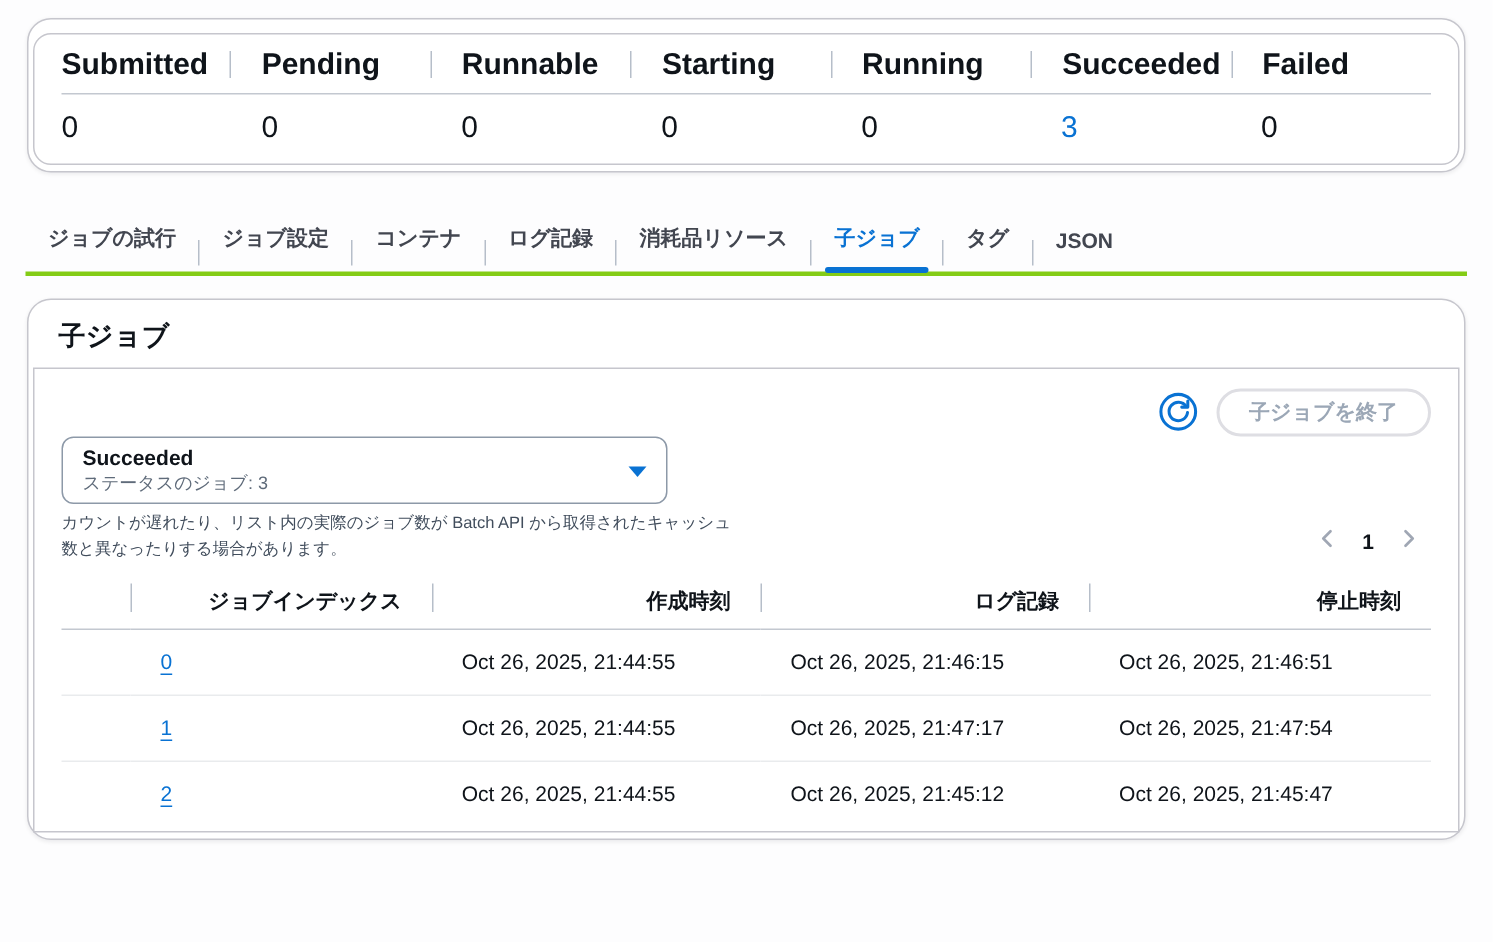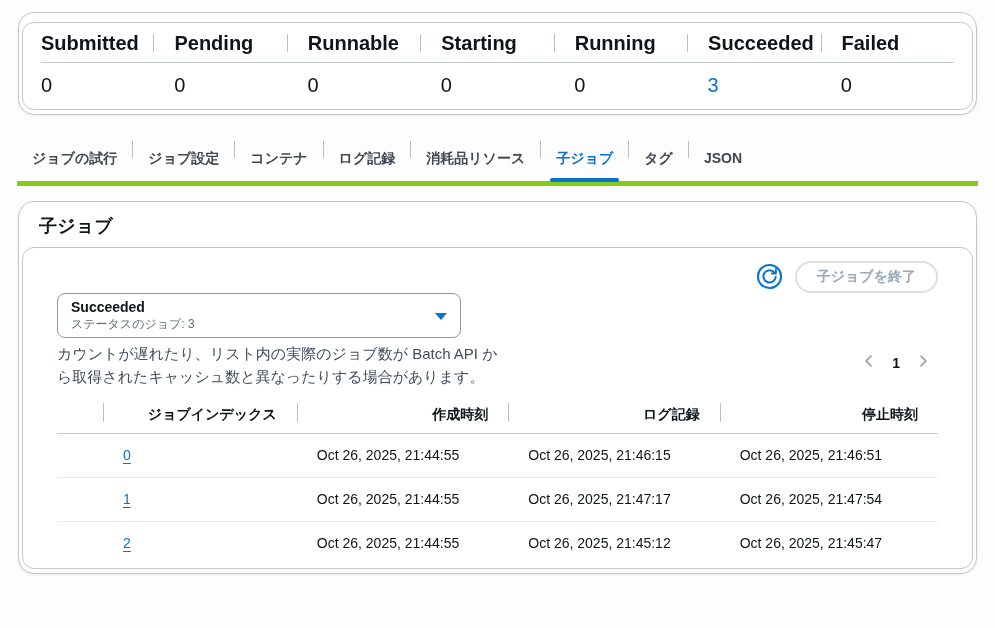--- a/index.html
+++ b/index.html
@@ -31,35 +31,35 @@
     border-bottom:1px solid #c3c8d0;
   }
   .status-value-row { display:flex; margin:0 18px; padding:13px 0 15px; }
   .s-cell { flex:1; font-size:20px; line-height:18px; }
   .status-head-row .s-cell { font-weight:700; }
   .s-cell + .s-cell { padding-left:20px; }
   .status-head-row .s-cell + .s-cell { border-left:1px solid #b6bec9; }
   .s-link { color:#0972d3; cursor:pointer; }
 
   
-  .tabs { display:flex; align-items:flex-start; margin:26px 17px 0; border-bottom:5px solid #84cc16; }
+  .tabs { display:flex; align-items:flex-end; margin:26px 17px 0; border-bottom:3px solid #84cc16; }
   .tab {
     position:relative; padding:9px 15px 13px;
     font-size:14px; font-weight:700; color:#424650; cursor:pointer; white-space:nowrap;
   }
   .tab-sep { width:1px; height:17px; background:#b6bec9; margin-bottom:4px; }
   .tab.active { color:#0972d3; }
   .tab.active::after {
     content:""; position:absolute; left:9px; right:9px; bottom:-1px;
     height:4px; border-radius:3px; background:#0972d3;
   }
 
   
   #detail-card { margin:15px 18px 0; padding:9px 3px 4px; }
-  .panel { border:1px solid #c6c6cd; border-radius:12px; padding:13px 34px 3px; }
+  .panel { border:1px solid #c6c6cd; border-radius:0; padding:13px 18px 3px; }
 
   .toolbar { display:flex; justify-content:flex-end; align-items:center; gap:11px; }
   .refresh-btn { width:28px; height:28px; padding:0; border:none; background:none; cursor:pointer; display:flex; }
   .pill-btn {
     height:32px; padding:0 20px;
     border:2px solid #dedee3; border-radius:17px; background:#fff;
     color:#9ba7b6; font-weight:700; font-size:14px;
     font-family:"Liberation Sans", sans-serif;
   }
 
@@ -71,21 +71,21 @@
   }
   .select-main { font-size:14px; font-weight:700; line-height:18px; }
   .select-sub { font-size:12px; color:#5f6b7a; line-height:15px; margin-top:1px; }
   .caret {
     position:absolute; right:13px; top:50%; margin-top:-3px;
     width:0; height:0;
     border-left:6px solid transparent; border-right:6px solid transparent;
     border-top:7px solid #0972d3;
   }
   .filter-bottom { display:flex; justify-content:space-between; align-items:flex-start; margin-top:5px; }
-  .helper { width:452px; font-size:15px; color:#414d5c; line-height:1.5; }
+  .helper { width:452px; font-size:11px; color:#414d5c; line-height:1.5; }
   .pagination { display:flex; align-items:center; gap:13px; margin-top:8px; padding-right:5px; }
   .page-arrow { background:none; border:none; padding:2px; display:flex; cursor:default; }
   .current-page { font-size:14px; font-weight:700; color:#0f141a; }
 
   
   table { width:100%; border-collapse:collapse; margin-top:12px; font-size:14px; }
   thead th {
     text-align:right; font-weight:700; padding:5px 20px 10px; position:relative; line-height:18px;
     border-bottom:1px solid #c3c8d0;
   }

